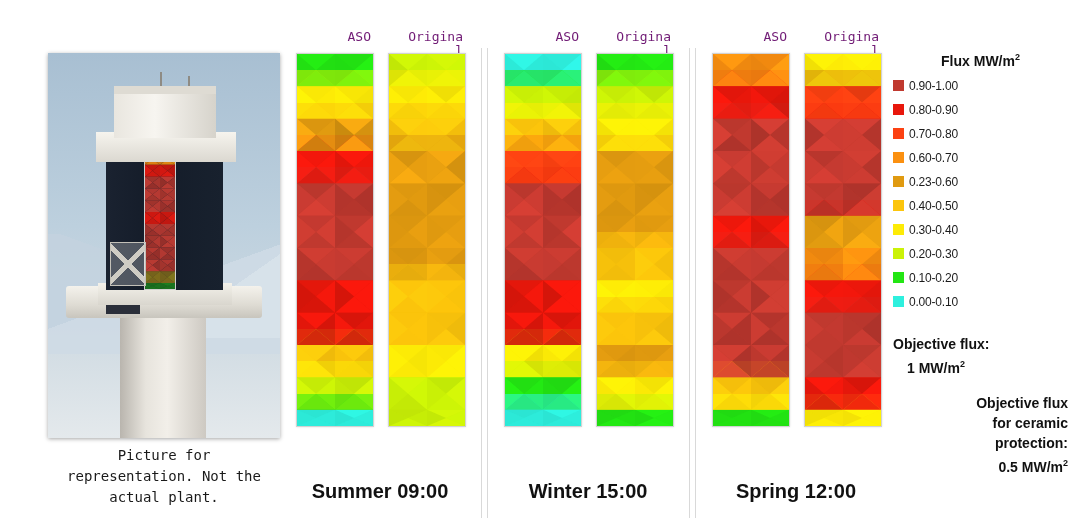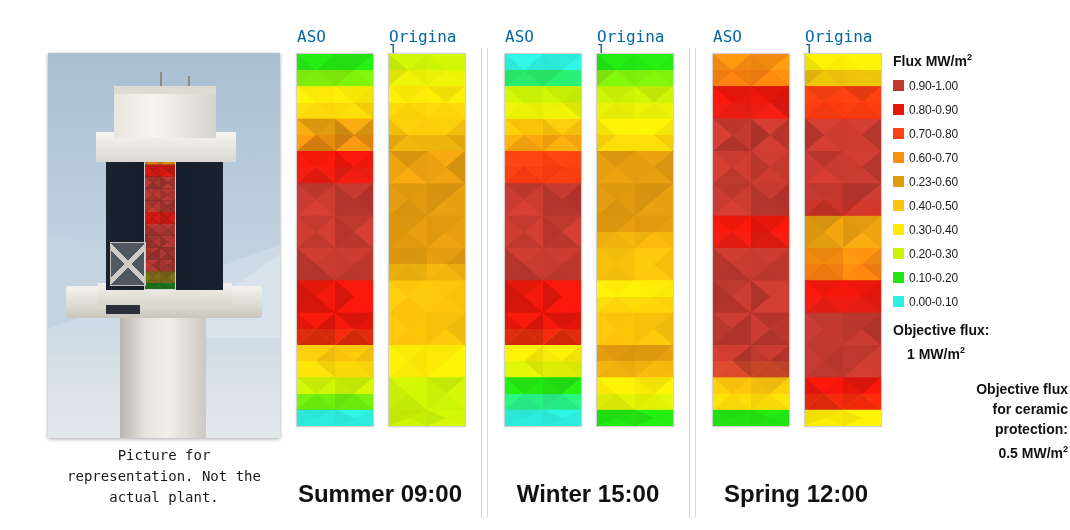--- a/index.html
+++ b/index.html
@@ -55,44 +55,44 @@
     border:1px solid #c3c0b8;}
   .rec-strip{position:absolute;left:96px;bottom:148px;width:30px;height:136px;
     border:1px solid #cfcfcf;overflow:hidden;}
 
   
   .group{position:absolute;top:30px;}
   .col{position:absolute;top:0;}
   .col-title{
     position:absolute;top:0;left:50%;transform:translateX(-50%);
     font-family:"DejaVu Sans Mono","Liberation Mono",monospace;
-    font-size:16px;color:#0369a1;white-space:nowrap;text-align:left;
+    font-size:13px;color:#701a75;white-space:nowrap;text-align:right;
     width:74px;line-height:14px;
   }
   .panel{
     position:absolute;top:23px;width:76px;height:372px;
     border:1px solid #d2d2d2;overflow:hidden;
     box-shadow:0 0 2px rgba(0,0,0,.12);
   }
   .panel .bands{position:absolute;inset:0;}
   .panel .poly{position:absolute;inset:0;}
   .divider{position:absolute;width:1px;background:#d9d9d9;top:48px;height:470px;}
   .season{
     position:absolute;top:450px;left:50%;transform:translateX(-50%);
-    font-size:24px;font-weight:bold;color:#111;white-space:nowrap;
+    font-size:20px;font-weight:bold;color:#111;white-space:nowrap;
   }
 
   
   .legend{position:absolute;left:893px;top:52px;width:175px;}
-  .legend-title{font-size:14px;font-weight:bold;color:#111;margin:0 0 5px 0;}
+  .legend-title{font-size:14px;font-weight:bold;color:#111;margin:0 0 5px 0;text-align:center;}
   .legend-row{display:flex;align-items:center;height:24px;}
   .sw{width:11px;height:11px;margin-right:5px;flex:none;}
   .lg-label{font-size:12px;color:#1b1b1b;letter-spacing:-.2px;}
   .note{font-size:14px;font-weight:bold;color:#111;line-height:20px;}
-  .note.first{margin-top:6px;}
+  .note.first{margin-top:20px;}
   .note.second{margin-top:16px;}
   .note .ln{display:block;}
   .note .ind{padding-left:14px;}
   sup{font-size:9px;vertical-align:super;}
 </style>
 </head>
 <body>
 
 <div class="stage">
 

